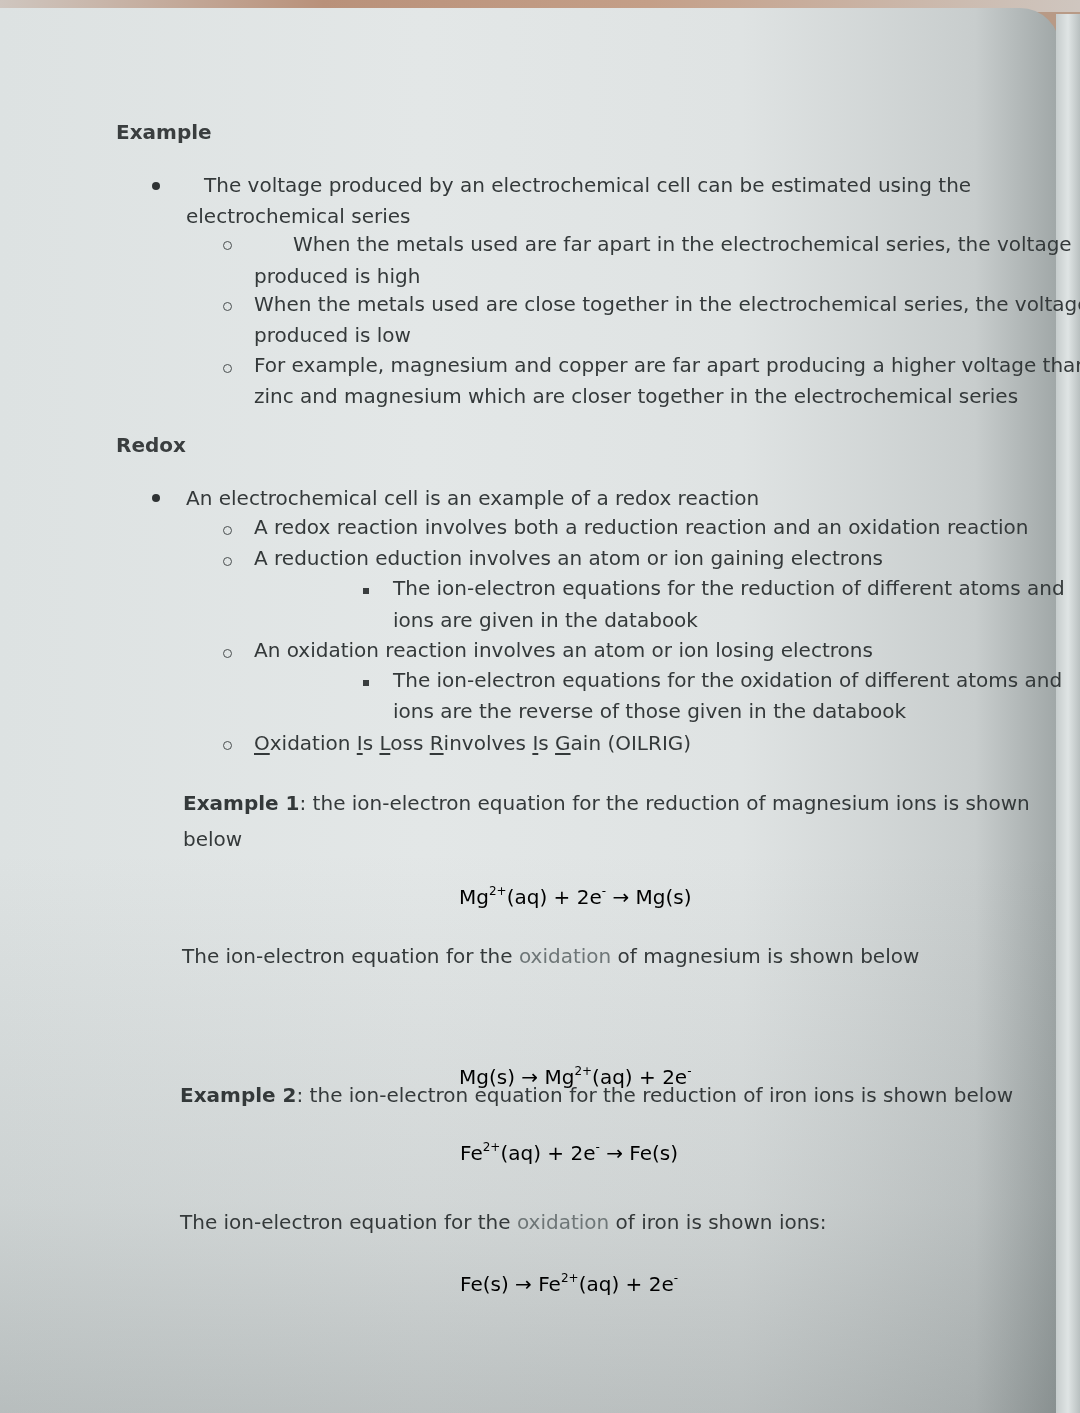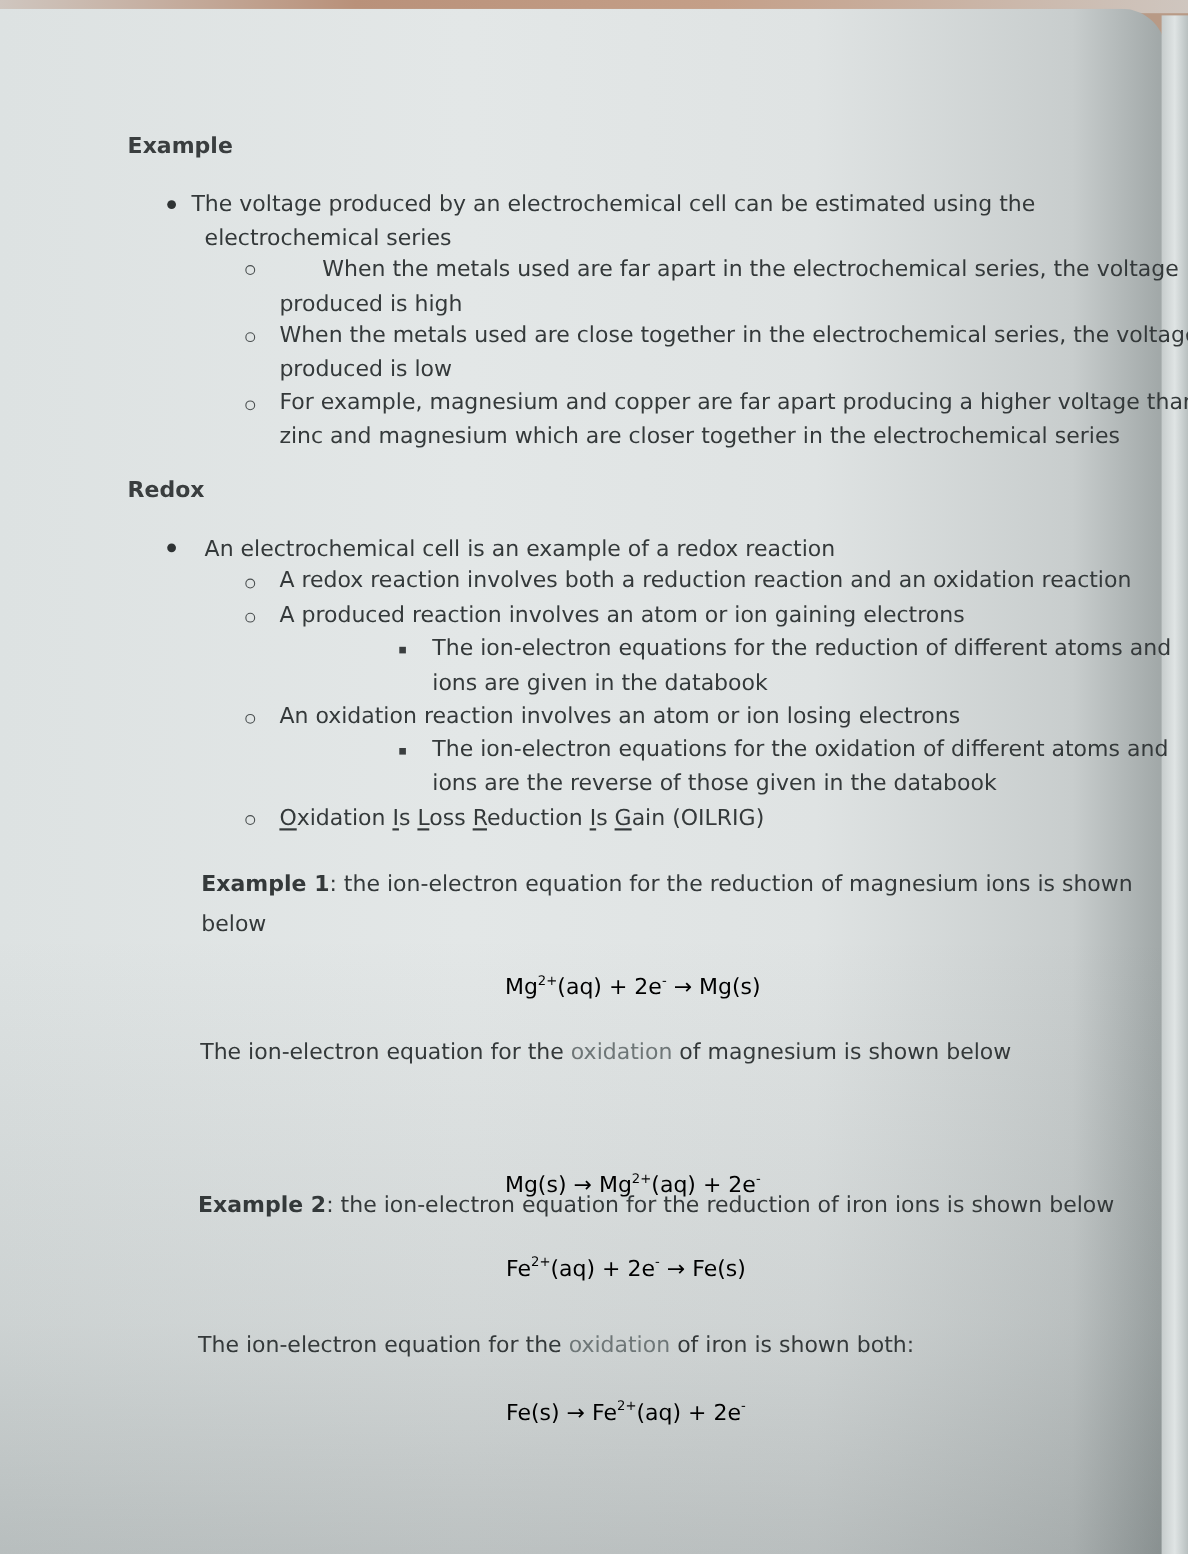--- a/index.html
+++ b/index.html
@@ -51,21 +51,21 @@
 
 <div class="table-strip"></div>
 <div class="page"></div>
 <div class="page-edge"></div>
 
 <div class="content">
 
   <div class="heading" style="top:120px;">Example</div>
 
   <span class="bullet-dot" style="left:152px; top:182px;"></span>
-  <div class="line" style="left:174px; top:173px;text-align:right;">The voltage produced by an electrochemical cell can be estimated using the</div>
+  <div class="line" style="left:204px; top:173px;text-align:right;">The voltage produced by an electrochemical cell can be estimated using the</div>
   <div class="line" style="left:186px; top:204px;">electrochemical series</div>
 
   <span class="bullet-circle" style="left:223px; top:241px;"></span>
   <div class="line" style="left:269px; top:232px;margin-left:24px;">When the metals used are far apart in the electrochemical series, the voltage</div>
   <div class="line" style="left:254px; top:264px;">produced is high</div>
 
   <span class="bullet-circle" style="left:223px; top:302px;"></span>
   <div class="line" style="left:254px; top:292px;">When the metals used are close together in the electrochemical series, the voltage</div>
   <div class="line" style="left:254px; top:323px;">produced is low</div>
 
@@ -75,46 +75,46 @@
 
   <div class="heading" style="top:433px;">Redox</div>
 
   <span class="bullet-dot" style="left:152px; top:494px;"></span>
   <div class="line" style="left:186px; top:486px;">An electrochemical cell is an example of a redox reaction</div>
 
   <span class="bullet-circle" style="left:223px; top:526px;"></span>
   <div class="line" style="left:254px; top:515px;">A redox reaction involves both a reduction reaction and an oxidation reaction</div>
 
   <span class="bullet-circle" style="left:223px; top:557px;"></span>
-  <div class="line" style="left:254px; top:546px;">A produced reaction involves an atom or ion gaining electrons</div>
+  <div class="line" style="left:254px; top:546px;">A reduction eduction involves an atom or ion gaining electrons</div>
 
   <span class="bullet-square" style="left:363px; top:588px;"></span>
   <div class="line" style="left:393px; top:576px;">The ion-electron equations for the reduction of different atoms and</div>
   <div class="line" style="left:393px; top:608px;">ions are given in the databook</div>
 
   <span class="bullet-circle" style="left:223px; top:649px;"></span>
   <div class="line" style="left:254px; top:638px;">An oxidation reaction involves an atom or ion losing electrons</div>
 
   <span class="bullet-square" style="left:363px; top:680px;"></span>
   <div class="line" style="left:393px; top:668px;">The ion-electron equations for the oxidation of different atoms and</div>
   <div class="line" style="left:393px; top:699px;">ions are the reverse of those given in the databook</div>
 
   <span class="bullet-circle" style="left:223px; top:741px;"></span>
-  <div class="line" style="left:254px; top:731px;"><span class="u">O</span><span>xidation </span><span class="u">I</span><span>s </span><span class="u">L</span><span>oss </span><span class="u">R</span><span>eduction </span><span class="u">I</span><span>s </span><span class="u">G</span><span>ain </span><span>(OILRIG)</span></div>
+  <div class="line" style="left:254px; top:731px;"><span class="u">O</span><span>xidation </span><span class="u">I</span><span>s </span><span class="u">L</span><span>oss </span><span class="u">R</span><span>involves </span><span class="u">I</span><span>s </span><span class="u">G</span><span>ain </span><span>(OILRIG)</span></div>
 
   <div class="line" style="left:183px; top:791px;"><span class="bold">Example 1</span><span>: the ion-electron equation for the reduction of magnesium ions is shown</span></div>
   <div class="line" style="left:183px; top:827px;">below</div>
 
   <div class="equation" style="left:459px; top:884px;"><span>Mg</span><sup>2+</sup><span>(aq) + 2e</span><sup>-</sup><span> → Mg(s)</span></div>
 
   <div class="line" style="left:182px; top:944px;"><span>The ion-electron equation for the </span><span class="faded">oxidation</span><span> of magnesium is shown below</span></div>
 
   <div class="equation" style="left:459px; top:1064px;"><span>Mg(s) → Mg</span><sup>2+</sup><span>(aq) + 2e</span><sup>-</sup></div>
 
   <div class="line" style="left:180px; top:1083px;"><span class="bold">Example 2</span><span>: the ion-electron equation for the reduction of iron ions is shown below</span></div>
 
   <div class="equation" style="left:460px; top:1140px;"><span>Fe</span><sup>2+</sup><span>(aq) + 2e</span><sup>-</sup><span> → Fe(s)</span></div>
 
-  <div class="line" style="left:180px; top:1210px;"><span>The ion-electron equation for the </span><span class="faded">oxidation</span><span> of iron is shown both:</span></div>
+  <div class="line" style="left:180px; top:1210px;"><span>The ion-electron equation for the </span><span class="faded">oxidation</span><span> of iron is shown ions:</span></div>
 
   <div class="equation" style="left:460px; top:1271px;"><span>Fe(s) → Fe</span><sup>2+</sup><span>(aq) + 2e</span><sup>-</sup></div>
 
 </div>
 
 </body></html>

